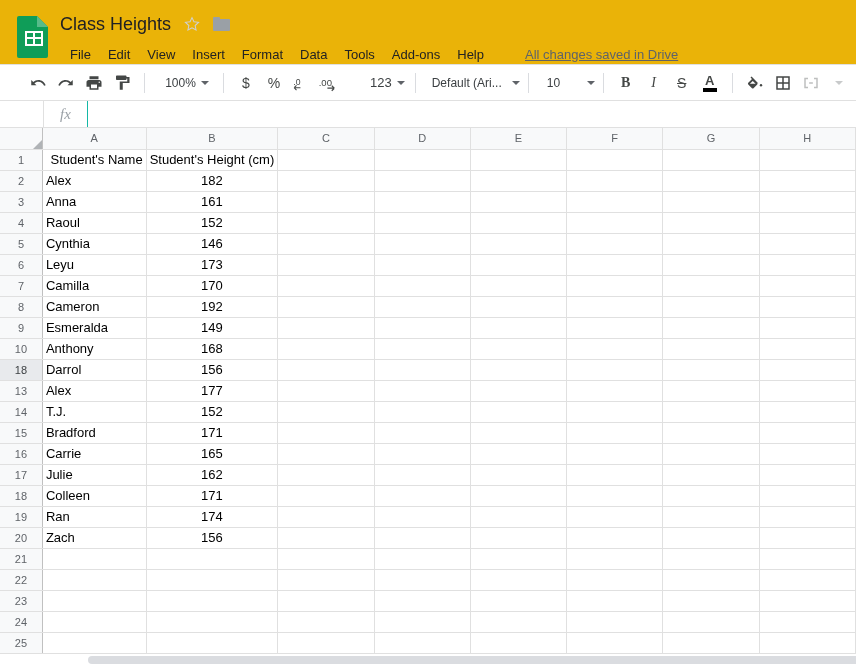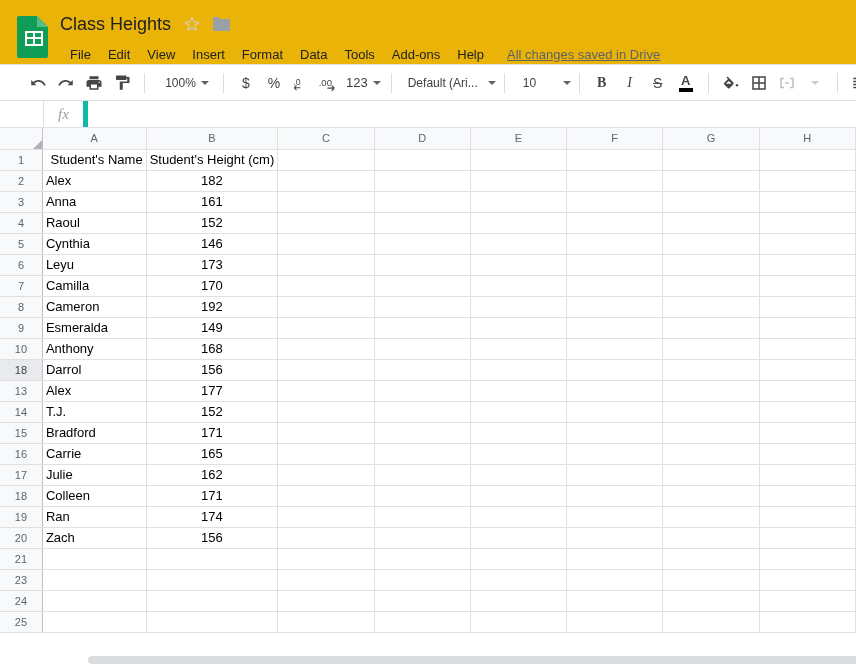--- a/index.html
+++ b/index.html
@@ -57,21 +57,21 @@
   }
   .menu-item {
     font-size: 13px; color: #222222;
     margin-right: 17px; white-space: nowrap;
     cursor: pointer;
   }
   .menu-item:first-child { margin-left: 10px; }
   .save-state {
     font-size: 13px; color: #5f6368;
     text-decoration: underline;
-    margin-left: 6px; white-space: nowrap; cursor: pointer;
+    margin-left: 24px; white-space: nowrap; cursor: pointer;
   }
 
   
   .toolbar {
     height: 36px;
     display: flex; align-items: center;
     border-top: 1px solid #e0e0e0;
     background: #ffffff;
     padding-left: 24px;
     overflow: hidden;
@@ -99,21 +99,21 @@
     border-right: 4px solid transparent;
     border-top: 4px solid #5f6368;
     margin-left: 5px;
     flex: 0 0 auto;
   }
   .zoombox, .fontbox, .sizebox, .fmtbox {
     display: inline-flex; align-items: center;
     height: 26px; cursor: pointer; flex: 0 0 auto;
   }
   .zoombox { width: 62px; justify-content: center; padding-left: 6px;}
-  .fmtbox  { padding: 0 2px; }
+  .fmtbox  { padding: 0 2px; margin-left: 24px; }
   .fontbox { width: 96px; padding-left: 8px; }
   .sizebox { width: 58px; padding-left: 10px; }
   .boxlabel { font-size: 12px; color: #3c4043; }
   .fontbox .boxlabel { flex: 1 1 auto; overflow: hidden; text-overflow: ellipsis; white-space: nowrap;}
   .sizebox .boxlabel { flex: 1 1 auto; }
   .bold-i   { font-weight: bold; font-size: 14px; font-family: "Liberation Serif", serif;}
   .ital-i   { font-style: italic; font-size: 14px; font-family: "Liberation Serif", serif;}
   .strike-i { font-size: 14px; text-decoration: line-through; font-family: "Liberation Sans", sans-serif;}
   .textcolor-i {
     display: flex; flex-direction: column; align-items: center; line-height: 1;
@@ -132,21 +132,21 @@
     width: 44px; flex: 0 0 44px;
     border-right: 1px solid #e0e0e0;
     font-size: 12px; color: #333;
     display: flex; align-items: center; justify-content: center;
   }
   .fx {
     width: 44px; flex: 0 0 44px;
     display: flex; align-items: center; justify-content: center;
     font-family: "Liberation Serif", serif;
     font-style: italic; font-size: 15px; color: #9aa0a6;
-    border-right: 5px solid #14b8a6;
+    border-right: 1px solid #14b8a6;
   }
   .formula-input {
     flex: 1 1 auto; display: flex; align-items: center;
     font-size: 13px; color: #202124; padding-left: 6px;
   }
 
   
   .grid-wrap {
     position: relative;
     width: 856px;
@@ -958,20 +958,47 @@
             <span class="v"></span>
           </td>
           <td class="cell colG">
             <span class="v"></span>
           </td>
           <td class="cell colH">
             <span class="v"></span>
           </td>
         </tr>
         <tr>
+          <th class="rowhdr">22</th>
+          <td class="cell colA">
+            <span class="v"></span>
+          </td>
+          <td class="cell colB num">
+            <span class="v"></span>
+          </td>
+          <td class="cell colC">
+            <span class="v"></span>
+          </td>
+          <td class="cell colD">
+            <span class="v"></span>
+          </td>
+          <td class="cell colE">
+            <span class="v"></span>
+          </td>
+          <td class="cell colF">
+            <span class="v"></span>
+          </td>
+          <td class="cell colG">
+            <span class="v"></span>
+          </td>
+          <td class="cell colH">
+            <span class="v"></span>
+          </td>
+        </tr>
+        <tr>
           <th class="rowhdr">23</th>
           <td class="cell colA">
             <span class="v"></span>
           </td>
           <td class="cell colB num">
             <span class="v"></span>
           </td>
           <td class="cell colC">
             <span class="v"></span>
           </td>

